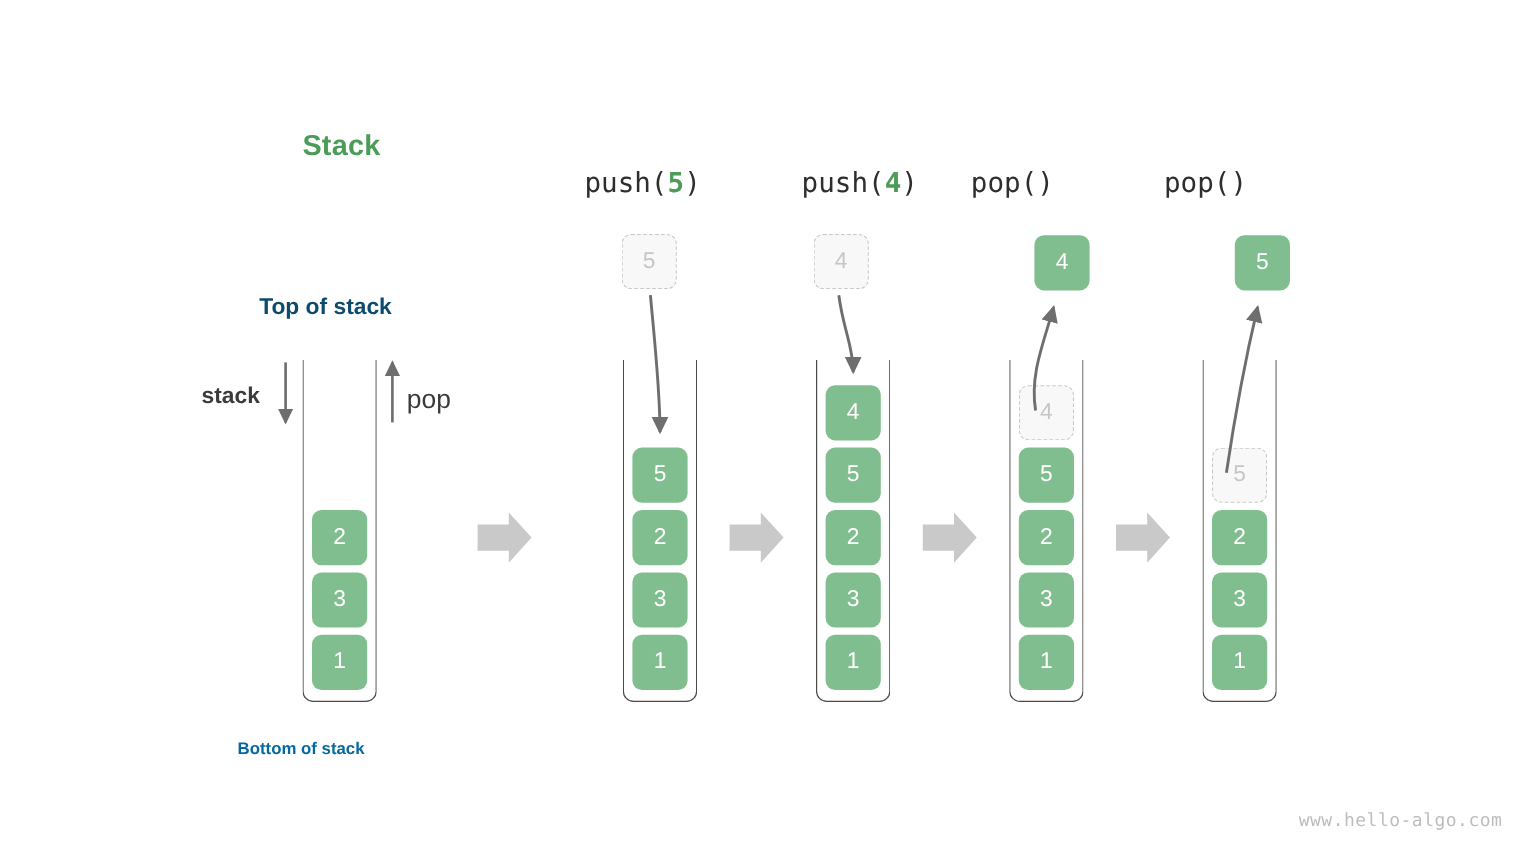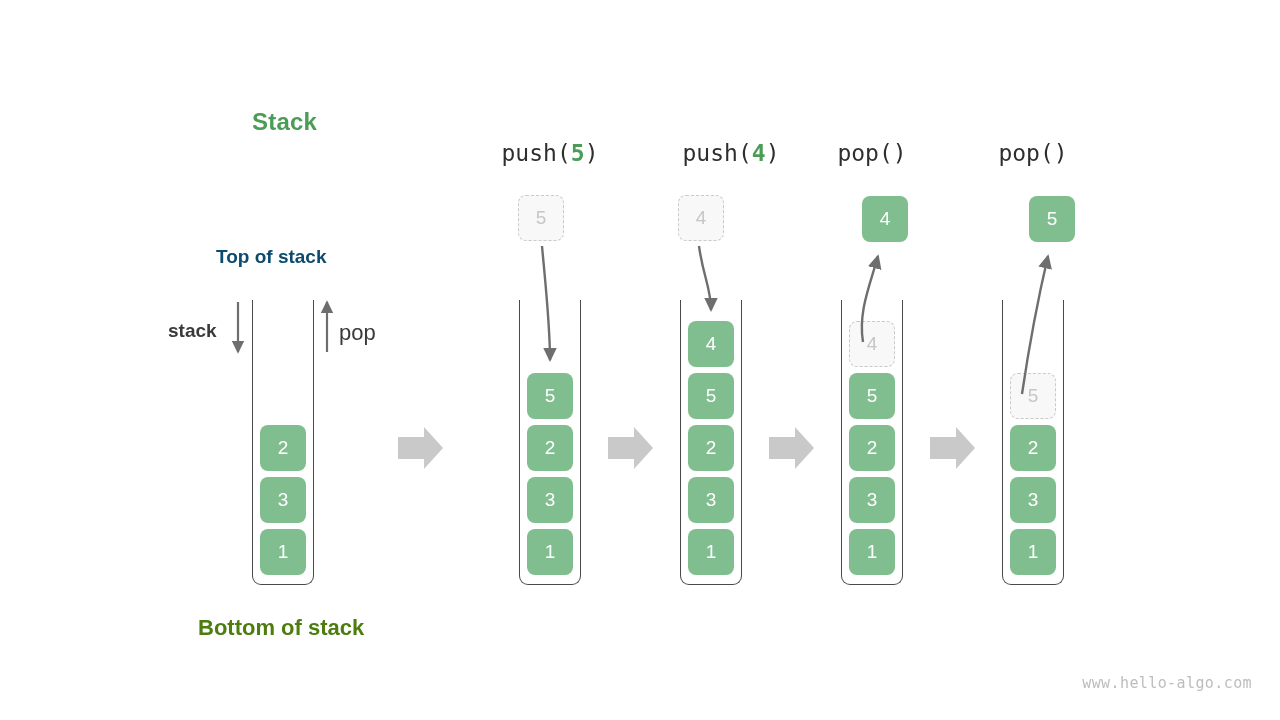--- a/index.html
+++ b/index.html
@@ -42,23 +42,23 @@
     top: 246px;
     font-size: 19px;
     font-weight: bold;
     color: #0c4a6e;
     white-space: nowrap;
   }
   .label-bottom {
     position: absolute;
     left: 198px;
     top: 615px;
-    font-size: 22px;
-    font-weight: bold;
-    color: #4d7c0f;
+    font-size: 14px;
+    font-weight: bold;
+    color: #0369a1;
     white-space: nowrap;
   }
   .label-push {
     position: absolute;
     left: 168px;
     top: 320px;
     font-size: 19px;
     font-weight: bold;
     color: #3a3a3a;
     white-space: nowrap;
@@ -74,21 +74,21 @@
   }
 
   
   .col-header {
     position: absolute;
     top: 140px;
     font-family: "DejaVu Sans Mono", "Liberation Mono", monospace;
     font-size: 23px;
     color: #2e2e2e;
     white-space: nowrap;
-    text-align: center;
+    text-align: left;
   }
   .col-header .arg { color: #4a9c56; font-weight: bold; }
 
   
   .stack-box {
     position: absolute;
     width: 62px;
     height: 285px;     
     top: 300px;
     border-left: 1.6px solid #4a4a4a;

